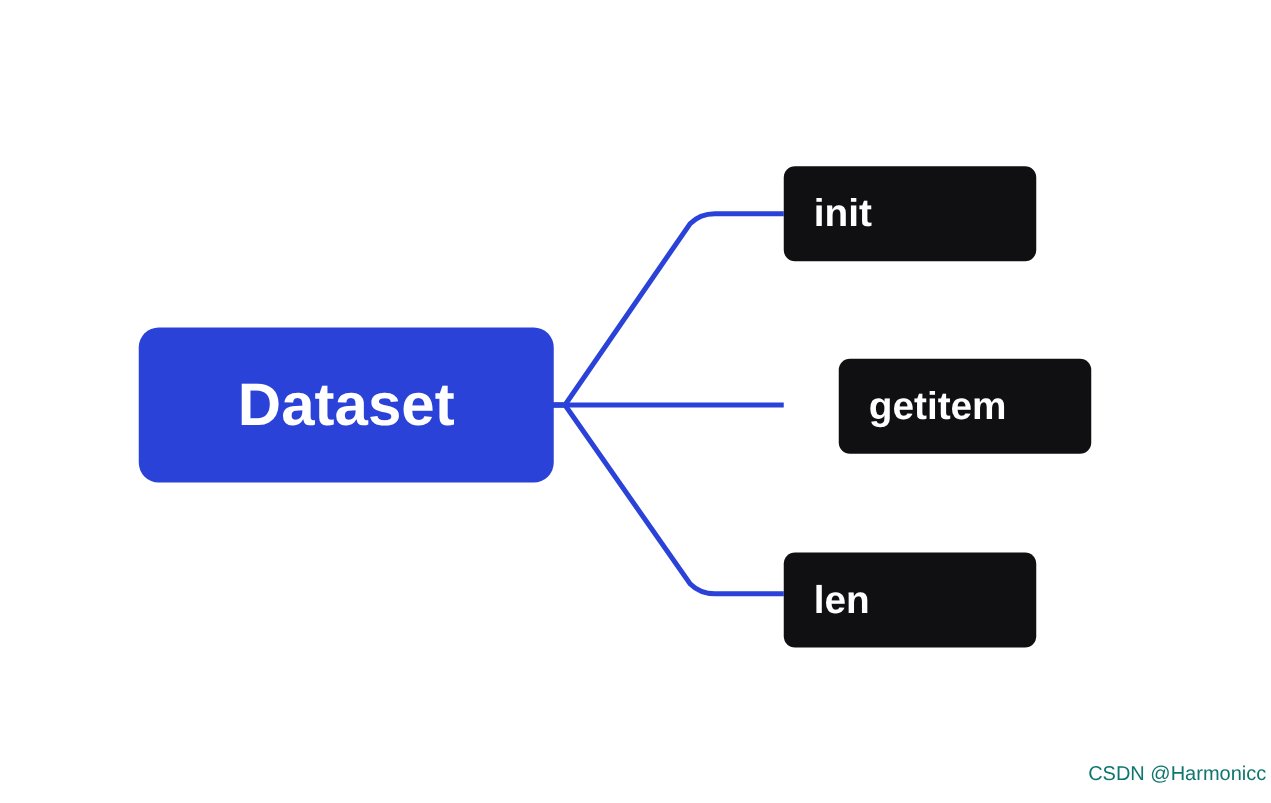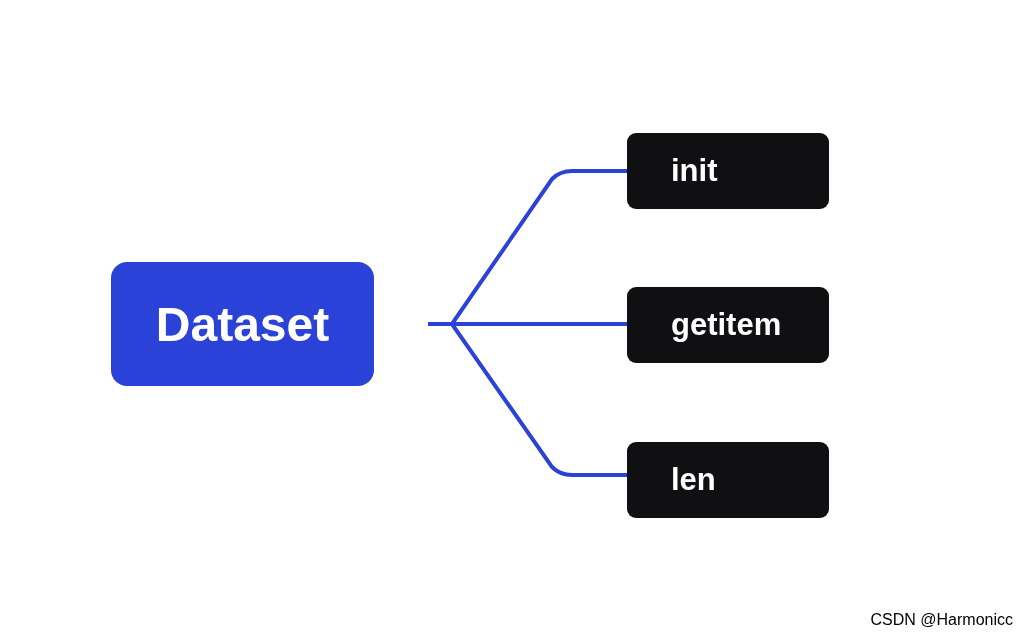--- a/index.html
+++ b/index.html
@@ -26,46 +26,46 @@
     position: absolute;
     display: flex;
     align-items: center;
     box-sizing: border-box;
     color: #ffffff;
     font-weight: 700;
   }
   .root-node {
     left: 111px;
     top: 262px;
-    width: 263px;
+    width: 332px;
     height: 124px;
     background: #2b42d9;
     border-radius: 16px;
     justify-content: center;
     font-size: 48px;
   }
   .child-node {
     left: 627px;
     width: 202px;
     height: 76px;
     background: #101013;
     border-radius: 9px;
     justify-content: flex-start;
-    padding-left: 44px;
+    padding-left: 24px;
     font-size: 31px;
   }
   .child-init    { top: 133px; }
-  .child-getitem { top: 287px; }
+  .child-getitem { top: 287px; margin-left: 44px; }
   .child-len     { top: 442px; }
   .watermark {
     position: absolute;
     right: 4px;
     top: 611px;
     font-size: 16px;
-    color: #000000;
+    color: #0f766e;
     font-weight: 400;
     white-space: nowrap;
   }
 </style>
 </head>
 <body>
 
 <div class="canvas">
 
   <svg class="connectors" width="1017" height="642" viewBox="0 0 1017 642" xmlns="http://www.w3.org/2000/svg">

